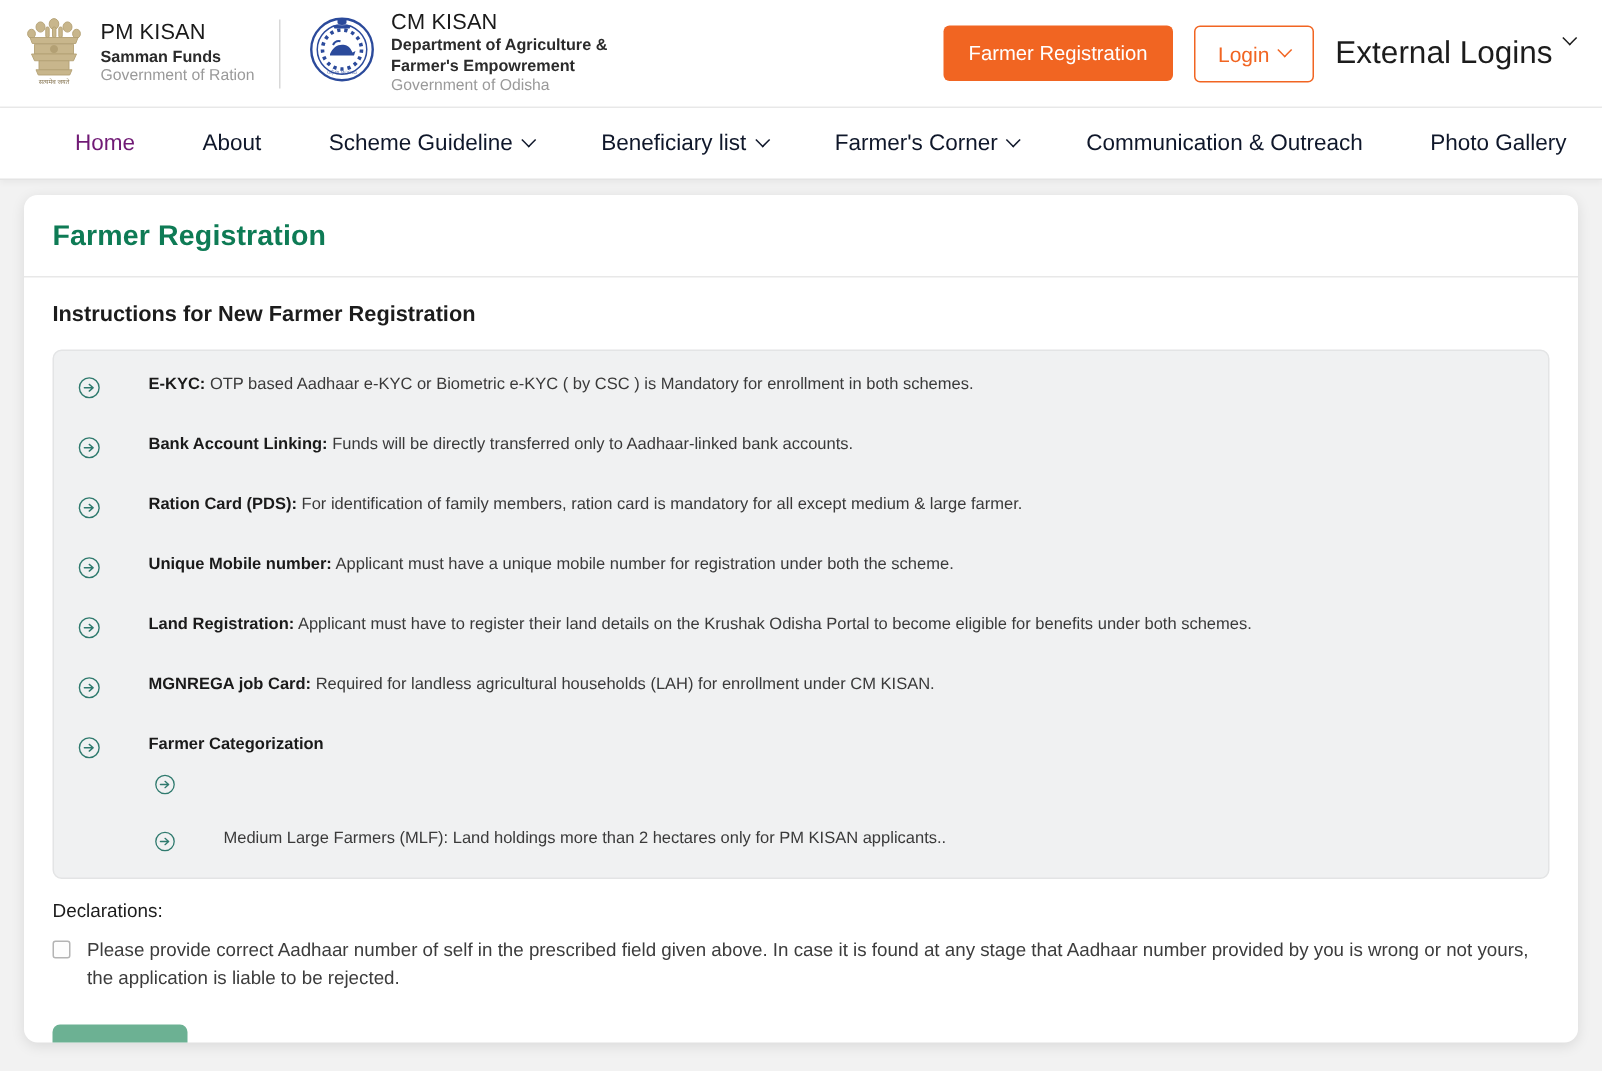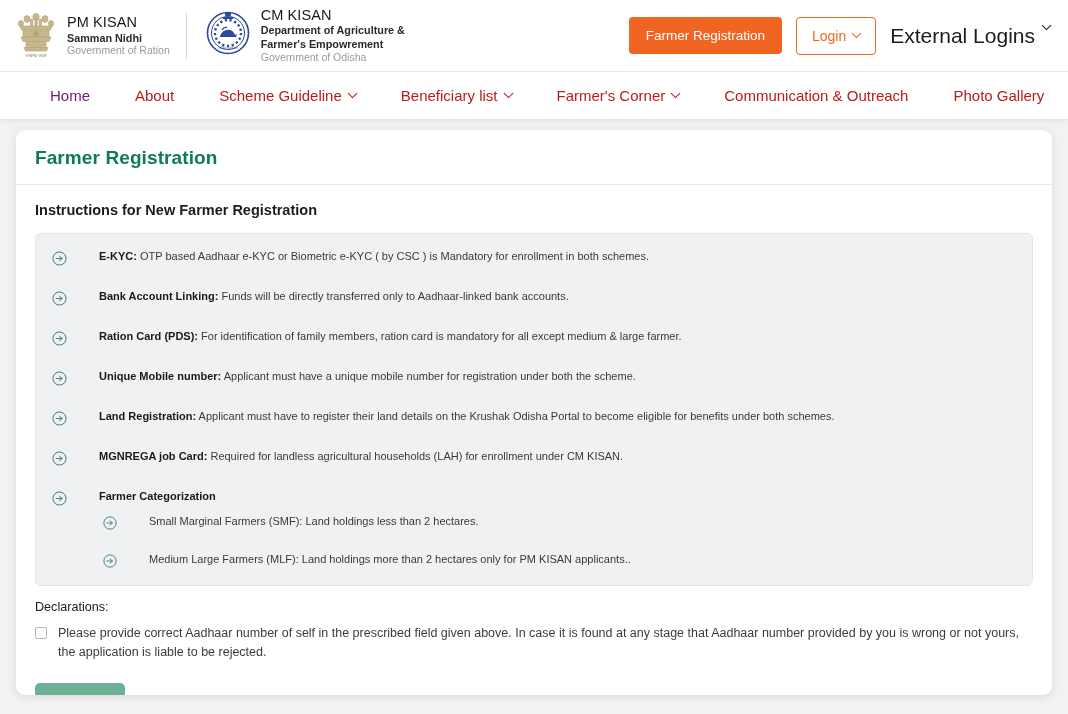--- a/index.html
+++ b/index.html
@@ -111,21 +111,21 @@
     border-bottom: 1px solid #e4e4e4;
     box-shadow: 0 2px 4px rgba(0,0,0,0.045);
     position: relative;
     z-index: 3;
   }
   .nav-item {
     display: flex;
     align-items: center;
     gap: 7px;
     font-size: 15px;
-    color: #b91c1c;
+    color: #0f172a;
     margin-right: 45px;
     cursor: pointer;
     white-space: nowrap;
   }
   .nav-item.active { color: #701a75; align-items: center; }
 
   
   .page {
     padding: 10px 16px 0 16px;
   }
@@ -254,21 +254,21 @@
             <circle cx="22" cy="27.7" r="2.4" fill="#b3a074"></circle>
             <path d="M7 31 h30 l-2 4.5 h-26 z"></path>
             <path d="M12 35.5 h20 v6 h-20 z"></path>
             <path d="M10 41.5 h24 l-1.5 3.5 h-21 z"></path>
           </g>
           <text x="22" y="51" font-size="4.2" fill="#8a7a58" text-anchor="middle" font-family="Liberation Sans, sans-serif">सत्यमेव जयते</text>
         </svg>
       </span>
       <div class="brand-text">
         <div class="brand-title">PM KISAN</div>
-        <div class="brand-sub">Samman Nidhi</div>
+        <div class="brand-sub">Samman Funds</div>
         <div class="brand-sub2">Government of Ration</div>
       </div>
     </div>
 
     <div class="brand-sep"></div>
 
     <div class="brand">
       <span class="emblem">
         <svg width="48" height="50" viewBox="0 0 48 50">
           <circle cx="24" cy="25" r="20.5" fill="none" stroke="#2b4a9b" stroke-width="1.6"></circle>
@@ -427,21 +427,20 @@
               <b>Farmer Categorization</b>
             </div>
             <div class="sub-list">
               <div class="sub-row">
                 <span class="arrow-icon">
                   <svg width="14" height="14" viewBox="0 0 16 16">
                       <circle cx="8" cy="8" r="7" fill="none" stroke="#2f7a6e" stroke-width="1"></circle>
                       <path d="M4.5 8 h6 M8 5.6 L10.8 8 L8 10.4" fill="none" stroke="#2f7a6e" stroke-width="1" stroke-linecap="round" stroke-linejoin="round"></path>
                     </svg>
                 </span>
-                <div class="instr-text">Small Marginal Farmers (SMF): Land holdings less than 2 hectares.</div>
               </div>
               <div class="sub-row">
                 <span class="arrow-icon">
                   <svg width="14" height="14" viewBox="0 0 16 16">
                       <circle cx="8" cy="8" r="7" fill="none" stroke="#2f7a6e" stroke-width="1"></circle>
                       <path d="M4.5 8 h6 M8 5.6 L10.8 8 L8 10.4" fill="none" stroke="#2f7a6e" stroke-width="1" stroke-linecap="round" stroke-linejoin="round"></path>
                     </svg>
                 </span>
                 <div class="instr-text">Medium Large Farmers (MLF): Land holdings more than 2 hectares only for PM KISAN applicants..</div>
               </div>

